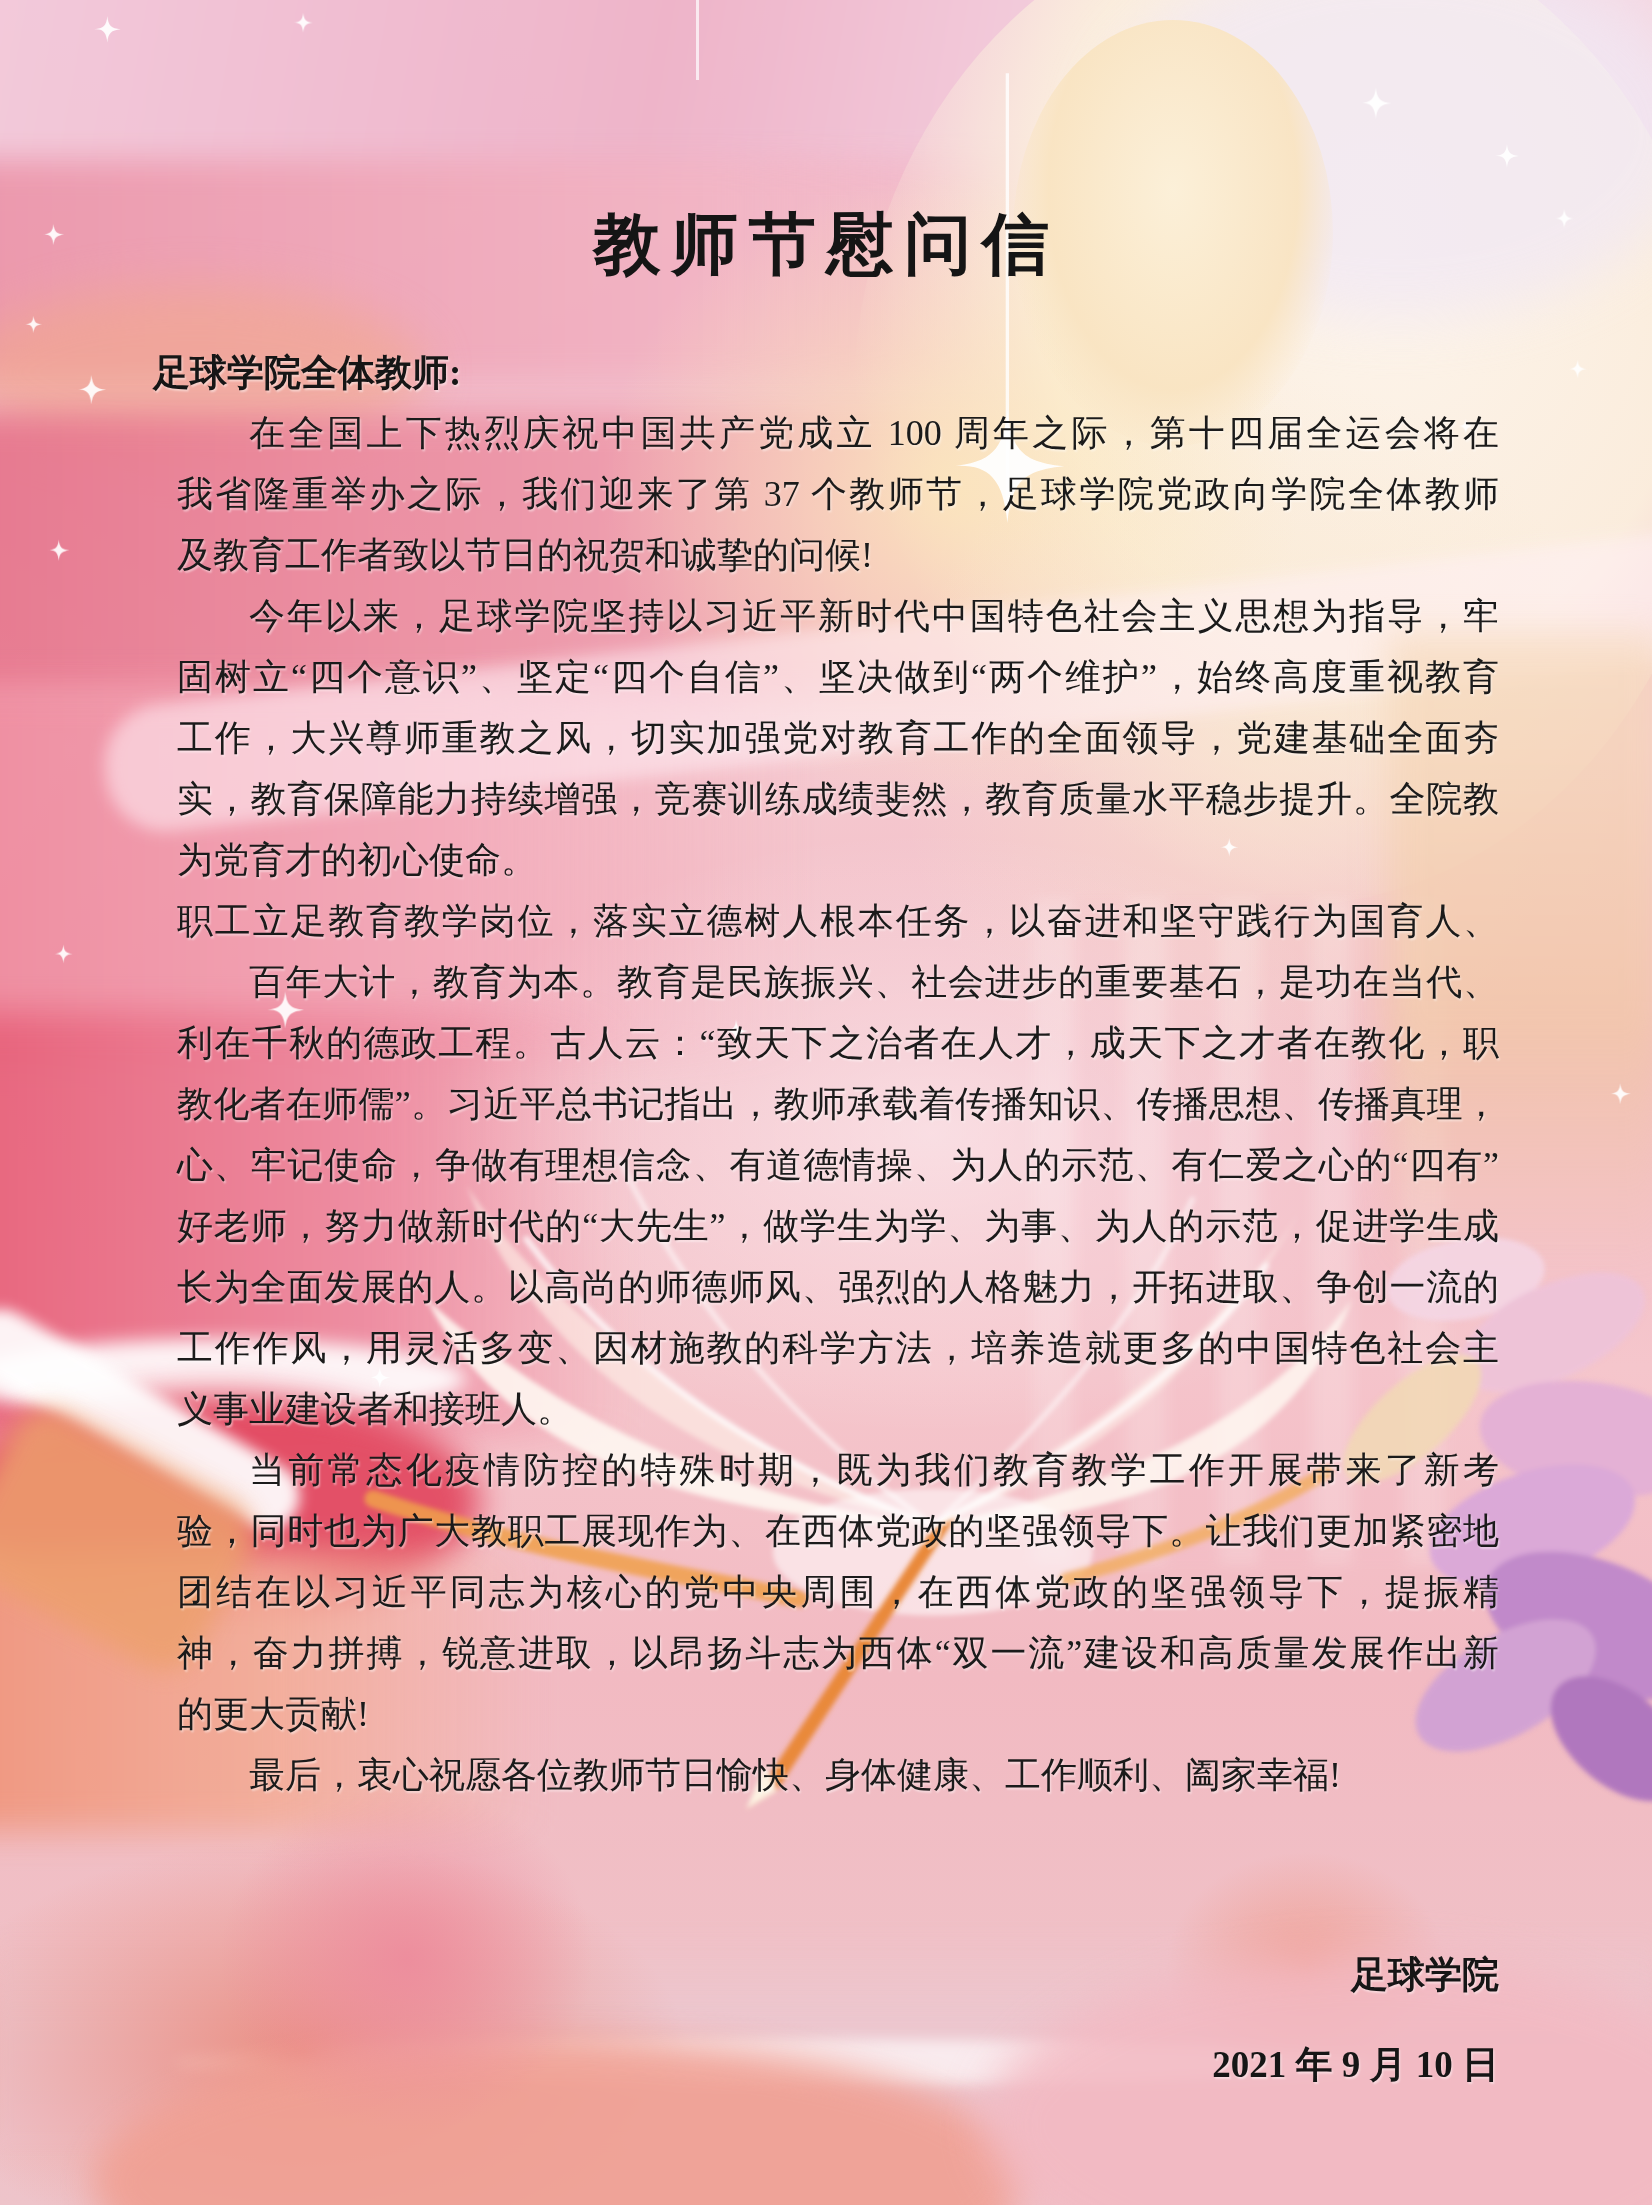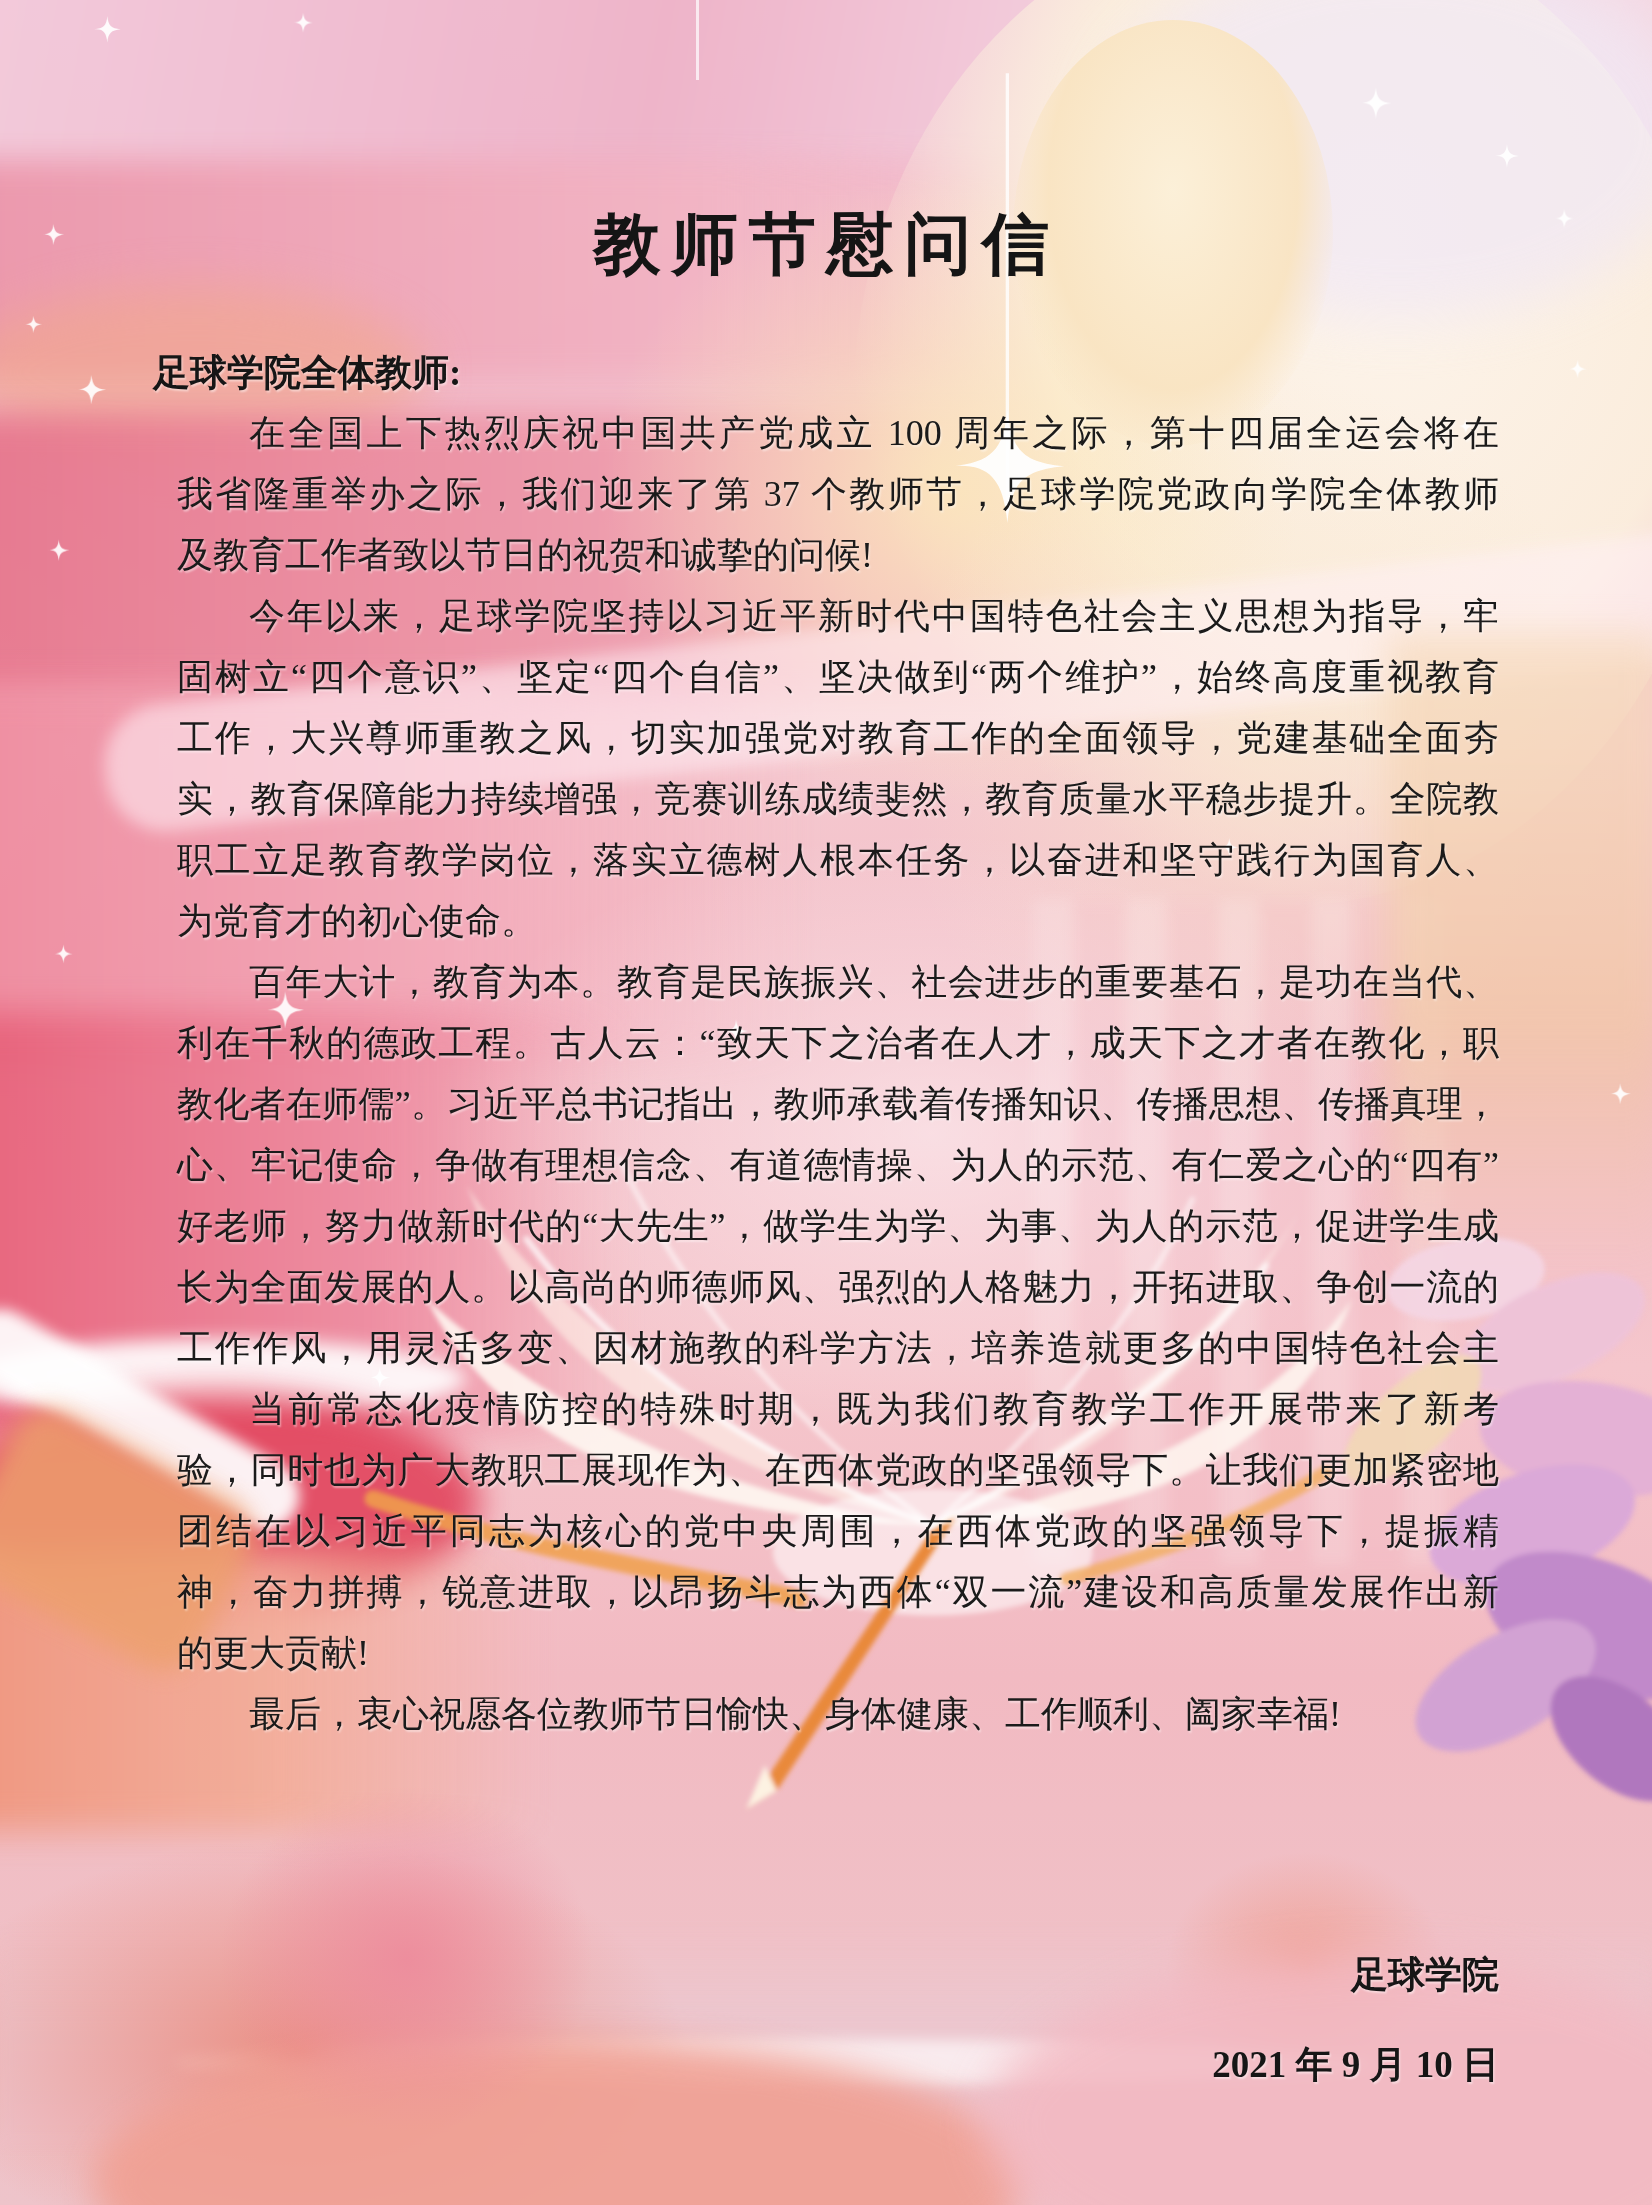--- a/index.html
+++ b/index.html
@@ -192,31 +192,32 @@
         <div>
           <div class="line first">在全国上下热烈庆祝中国共产党成立 100 周年之际，第十四届全运会将在</div>
           <div class="line">我省隆重举办之际，我们迎来了第 37 个教师节，足球学院党政向学院全体教师</div>
           <div class="line last">及教育工作者致以节日的祝贺和诚挚的问候!</div>
         </div>
         <div>
           <div class="line first">今年以来，足球学院坚持以习近平新时代中国特色社会主义思想为指导，牢</div>
           <div class="line">固树立“四个意识”、坚定“四个自信”、坚决做到“两个维护”，始终高度重视教育</div>
           <div class="line">工作，大兴尊师重教之风，切实加强党对教育工作的全面领导，党建基础全面夯</div>
           <div class="line">实，教育保障能力持续增强，竞赛训练成绩斐然，教育质量水平稳步提升。全院教</div>
+          <div class="line last">为党育才的初心使命。</div>
           <div class="line">职工立足教育教学岗位，落实立德树人根本任务，以奋进和坚守践行为国育人、</div>
-          <div class="line last">为党育才的初心使命。</div>
         </div>
         <div>
           <div class="line first">百年大计，教育为本。教育是民族振兴、社会进步的重要基石，是功在当代、</div>
           <div class="line">利在千秋的德政工程。古人云：“致天下之治者在人才，成天下之才者在教化，职</div>
           <div class="line">教化者在师儒”。习近平总书记指出，教师承载着传播知识、传播思想、传播真理，</div>
           <div class="line">心、牢记使命，争做有理想信念、有道德情操、为人的示范、有仁爱之心的“四有”</div>
           <div class="line">好老师，努力做新时代的“大先生”，做学生为学、为事、为人的示范，促进学生成</div>
           <div class="line">长为全面发展的人。以高尚的师德师风、强烈的人格魅力，开拓进取、争创一流的</div>
           <div class="line">工作作风，用灵活多变、因材施教的科学方法，培养造就更多的中国特色社会主</div>
+          <div class="line last">义事业建设者和接班人。</div>
         </div>
         <div>
           <div class="line first">当前常态化疫情防控的特殊时期，既为我们教育教学工作开展带来了新考</div>
           <div class="line">验，同时也为广大教职工展现作为、在西体党政的坚强领导下。让我们更加紧密地</div>
           <div class="line">团结在以习近平同志为核心的党中央周围，在西体党政的坚强领导下，提振精</div>
           <div class="line">神，奋力拼搏，锐意进取，以昂扬斗志为西体“双一流”建设和高质量发展作出新</div>
           <div class="line last">的更大贡献!</div>
         </div>
         <div>
           <div class="line first last">最后，衷心祝愿各位教师节日愉快、身体健康、工作顺利、阖家幸福!</div>

